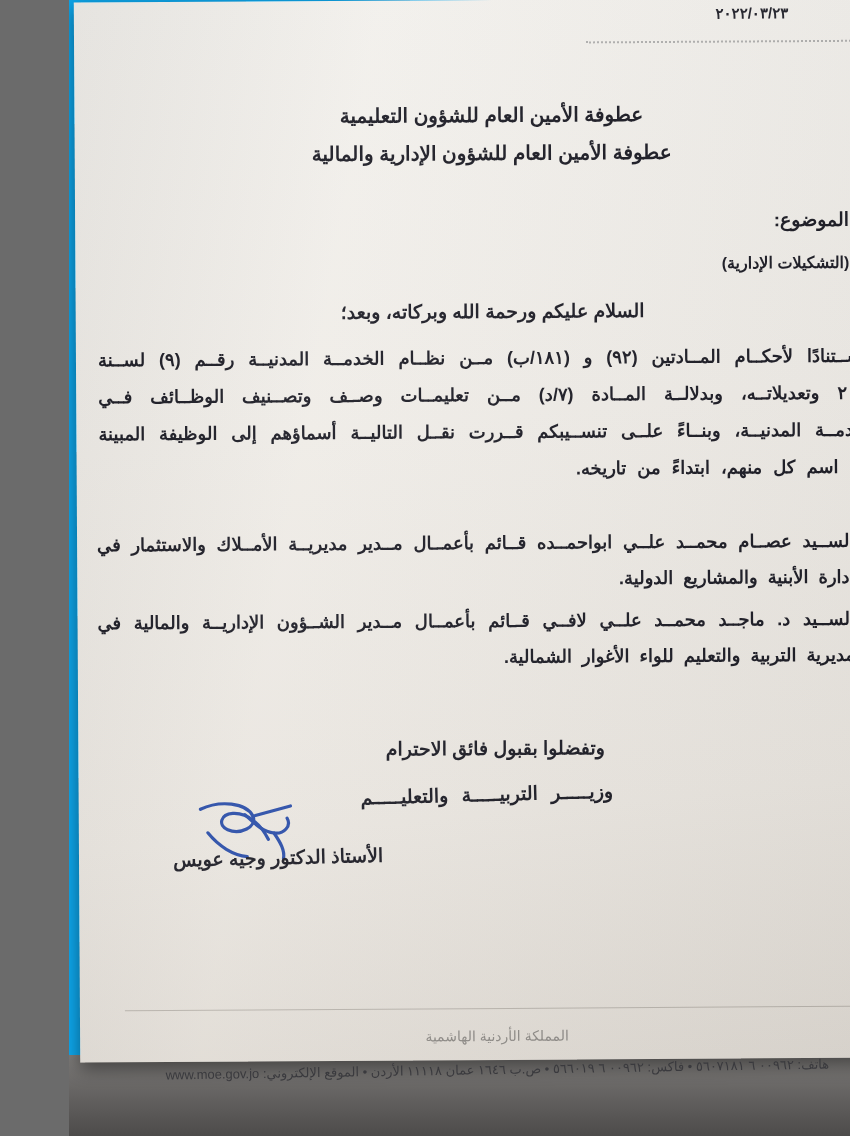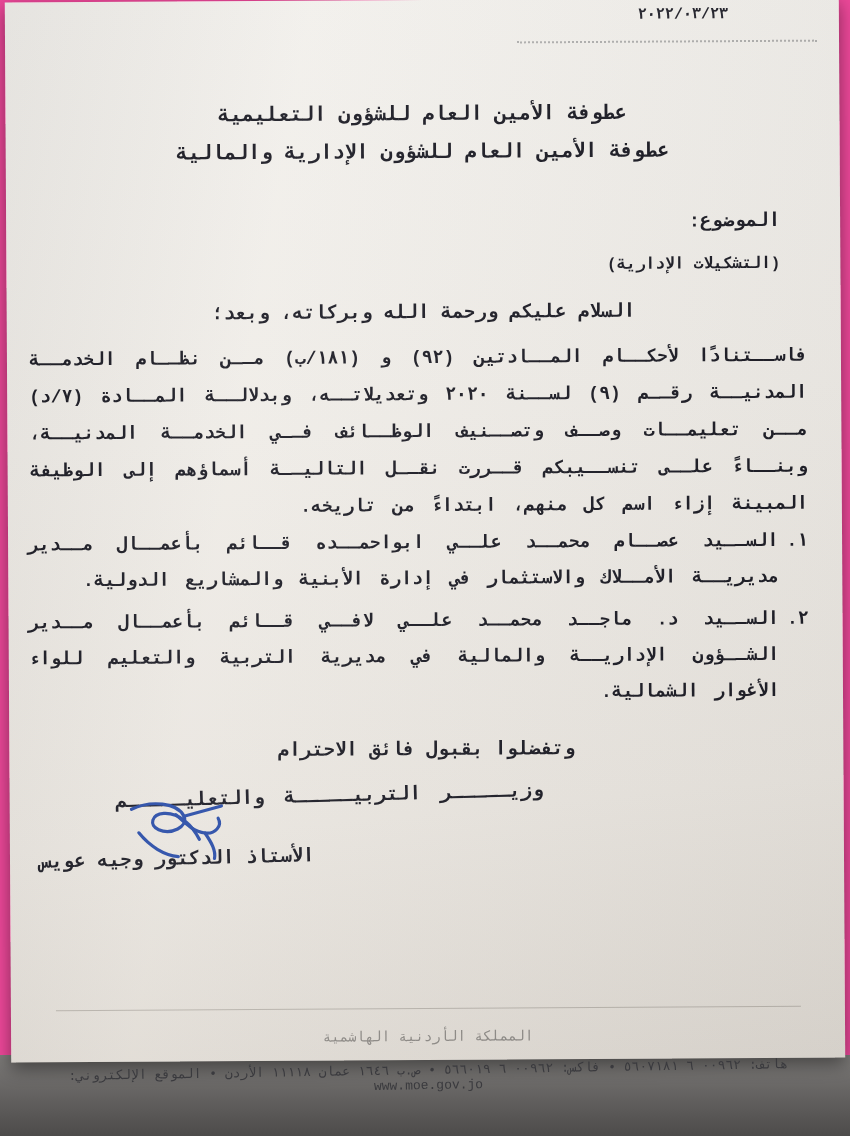--- a/index.html
+++ b/index.html
@@ -2,25 +2,25 @@
 <html lang="ar" dir="rtl"><head>
 <meta charset="utf-8">
 <style>
   html, body {
     margin: 0;
     padding: 0;
     background: #6b6b6b;
   }
   .page {
     position: relative;
-    width: 850px;
+    width: 781px;
     height: 1136px;
     overflow: hidden;
-    background: #ec4899;
-    font-family: Liberation Mono, monospace;
+    background: #0ea5e9;
+    font-family: Liberation Sans, sans-serif;
   }
   
   .sheet {
     position: absolute;
     left: 8px;
     top: 0px;
     width: 834px;
     height: 1060px;
     background: linear-gradient(175deg, #f2f0ec 0%, #efece7 40%, #e9e5df 75%, #ded9d2 100%);
     box-shadow: 0 6px 18px rgba(0,0,0,0.45);

